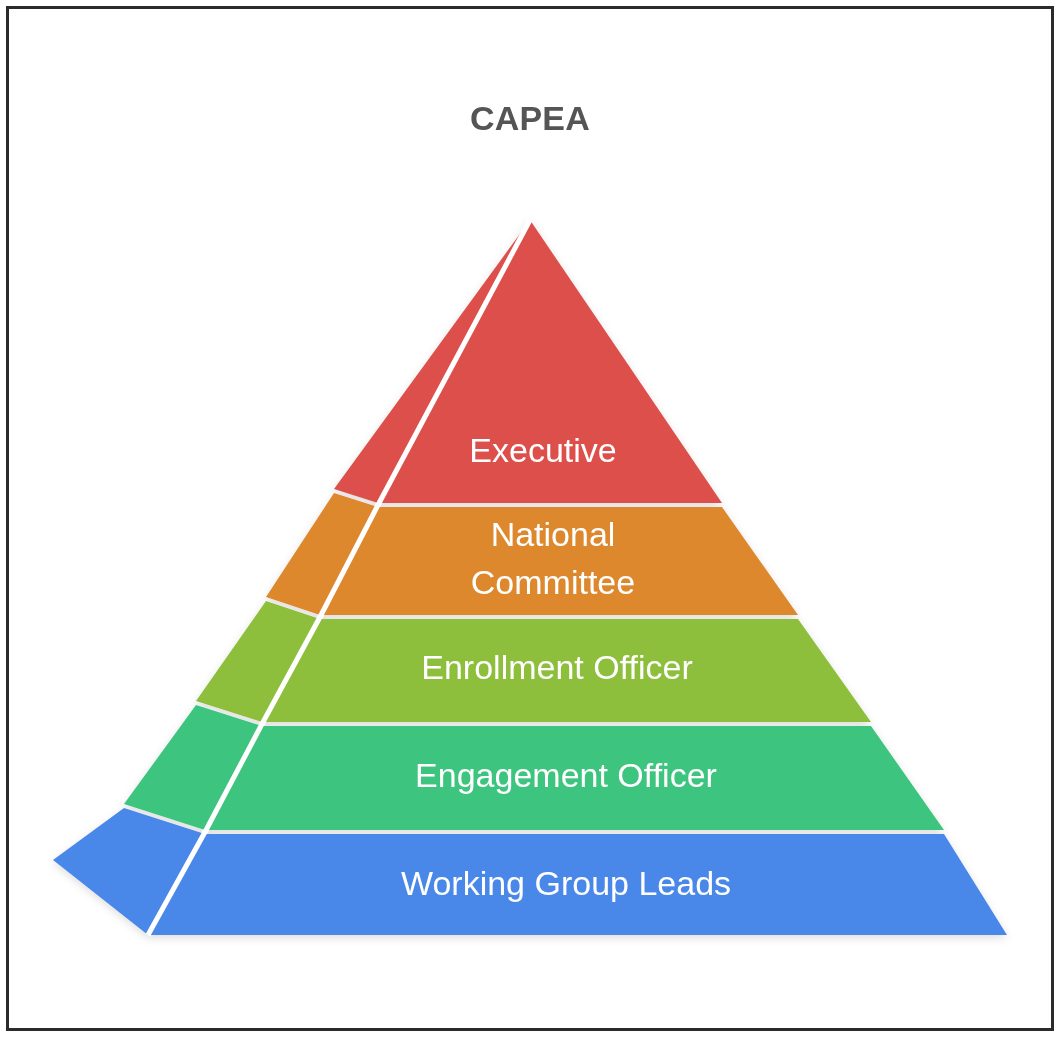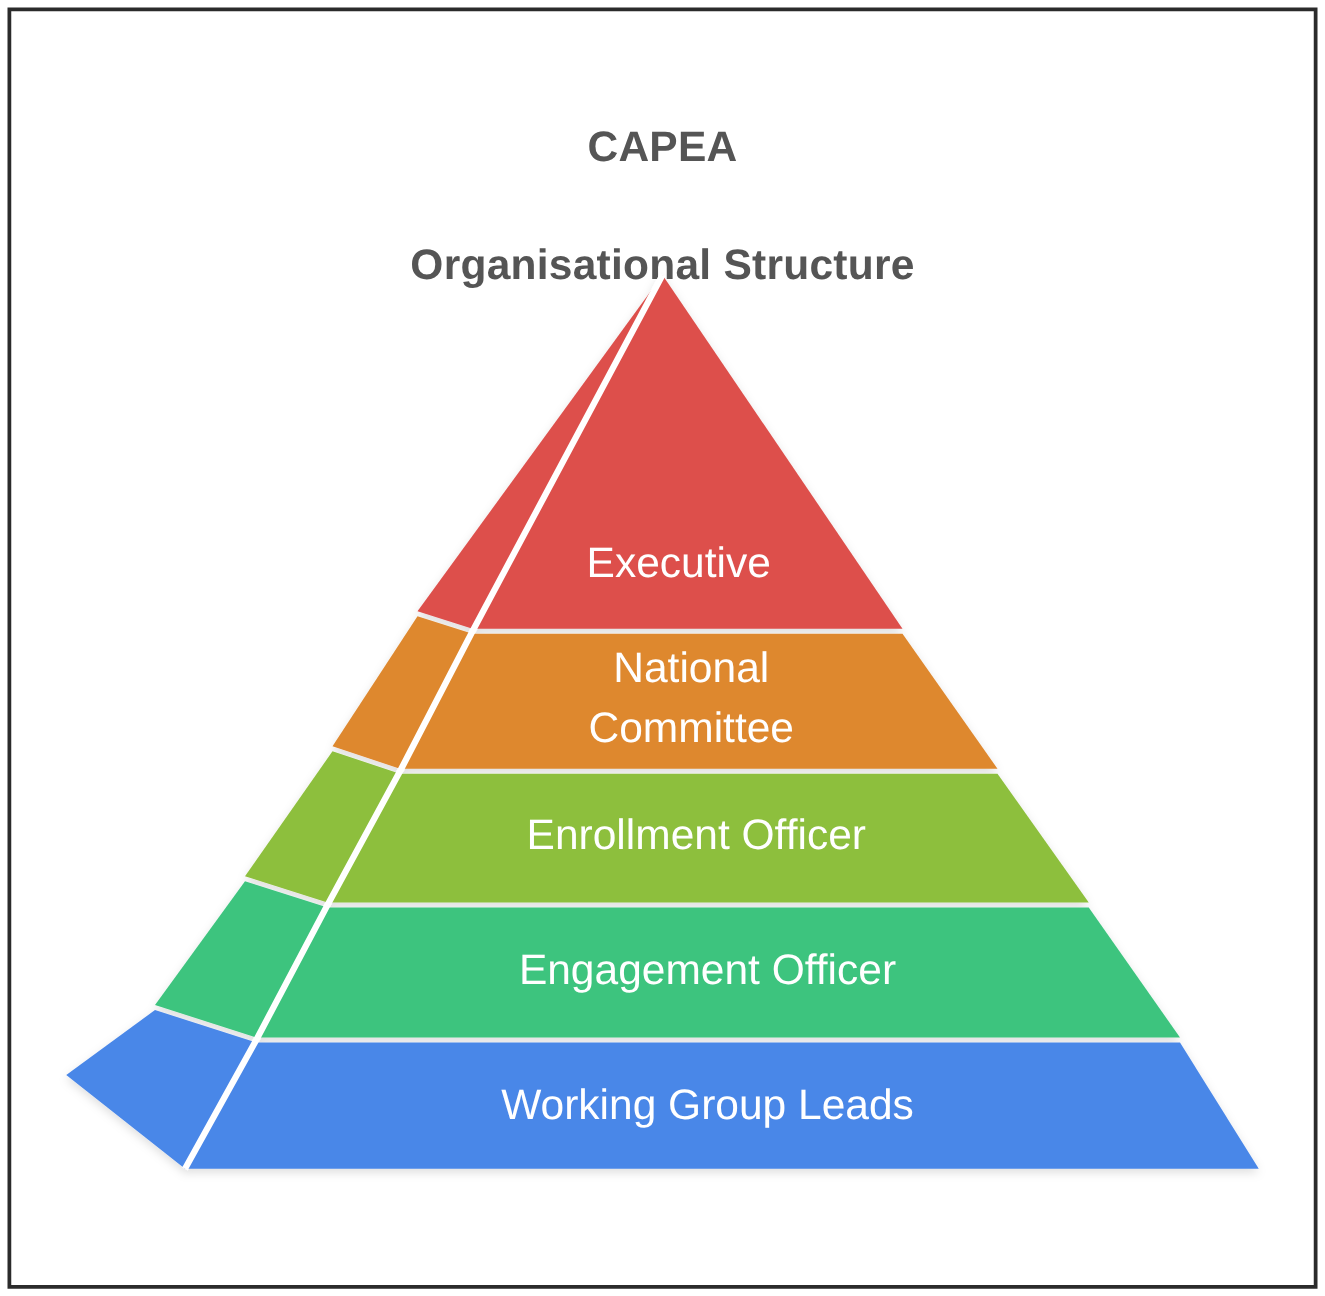--- a/index.html
+++ b/index.html
@@ -71,21 +71,20 @@
   }
 </style>
 </head>
 <body>
 
 <div id="canvas">
   <div id="frame"></div>
 
   <div id="title">
     <span class="tline">CAPEA</span>
-    <span class="tline">Organisational Structure</span>
   </div>
 
   <svg id="pyramid-svg" viewBox="0 0 1060 1037">
     <defs>
       <filter id="softshadow" x="-20%" y="-20%" width="150%" height="150%">
         <feDropShadow dx="0" dy="3" stdDeviation="4" flood-color="#000000" flood-opacity="0.13"></feDropShadow>
       </filter>
     </defs>
 
     <g filter="url(#softshadow)">

